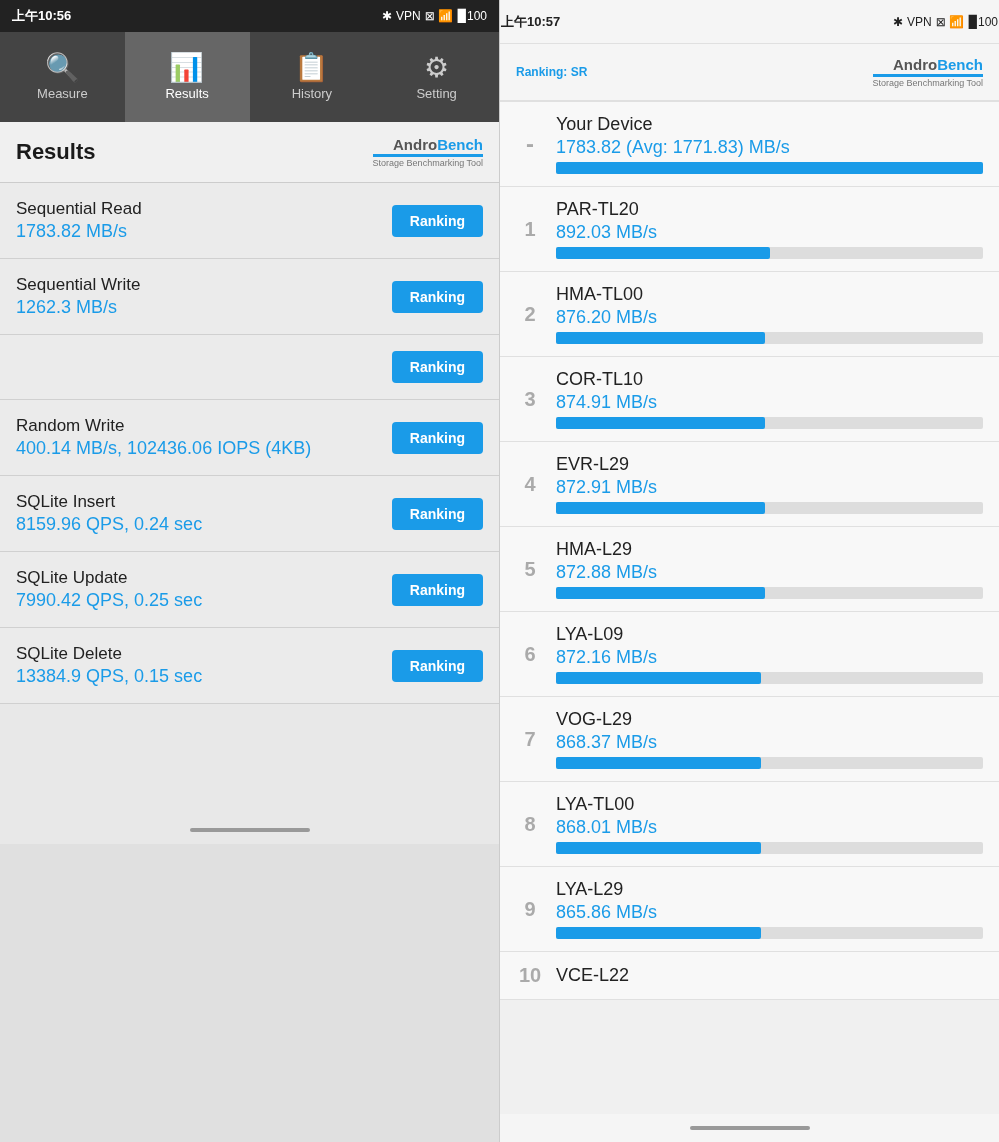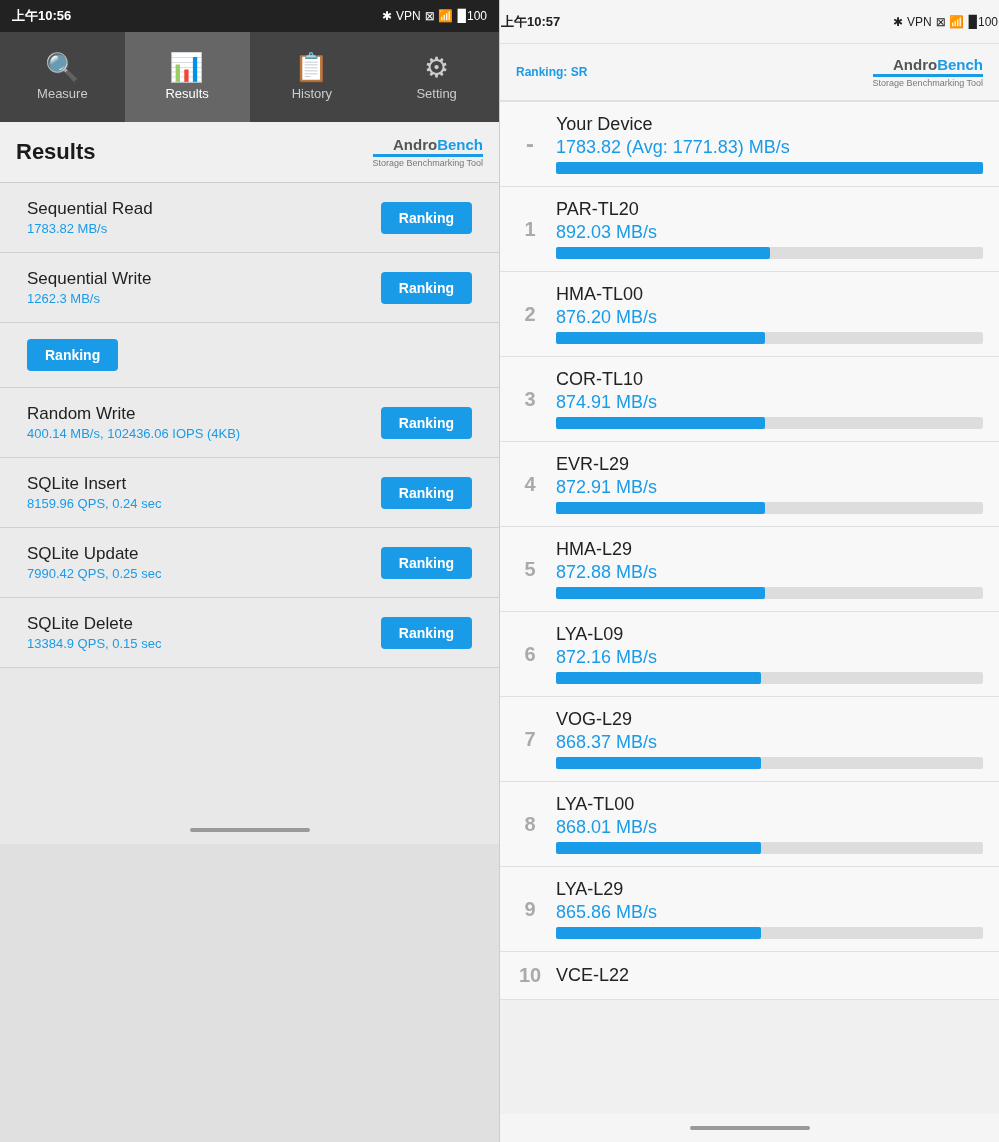--- a/index.html
+++ b/index.html
@@ -106,34 +106,34 @@
 
     .results-list {
       flex: 1;
       overflow-y: auto;
       background: #e8e8e8;
     }
 
     .result-row {
       display: flex;
       align-items: center;
-      justify-content: space-between;
-      padding: 16px 27px;
+      justify-content: flex-end;
+      padding: 16px 16px;
       border-bottom: 1px solid #d0d0d0;
       background: #ebebeb;
     }
 
     .result-info { flex: 1; }
     .result-name {
       font-size: 17px;
       color: #222;
       font-weight: 500;
     }
     .result-value {
-      font-size: 13px;
+      font-size: 18px;
       color: #1a9be8;
       margin-top: 2px;
     }
 
     .ranking-btn {
       background: #1a9be8;
       color: white;
       border: none;
       border-radius: 4px;
       padding: 8px 18px;

